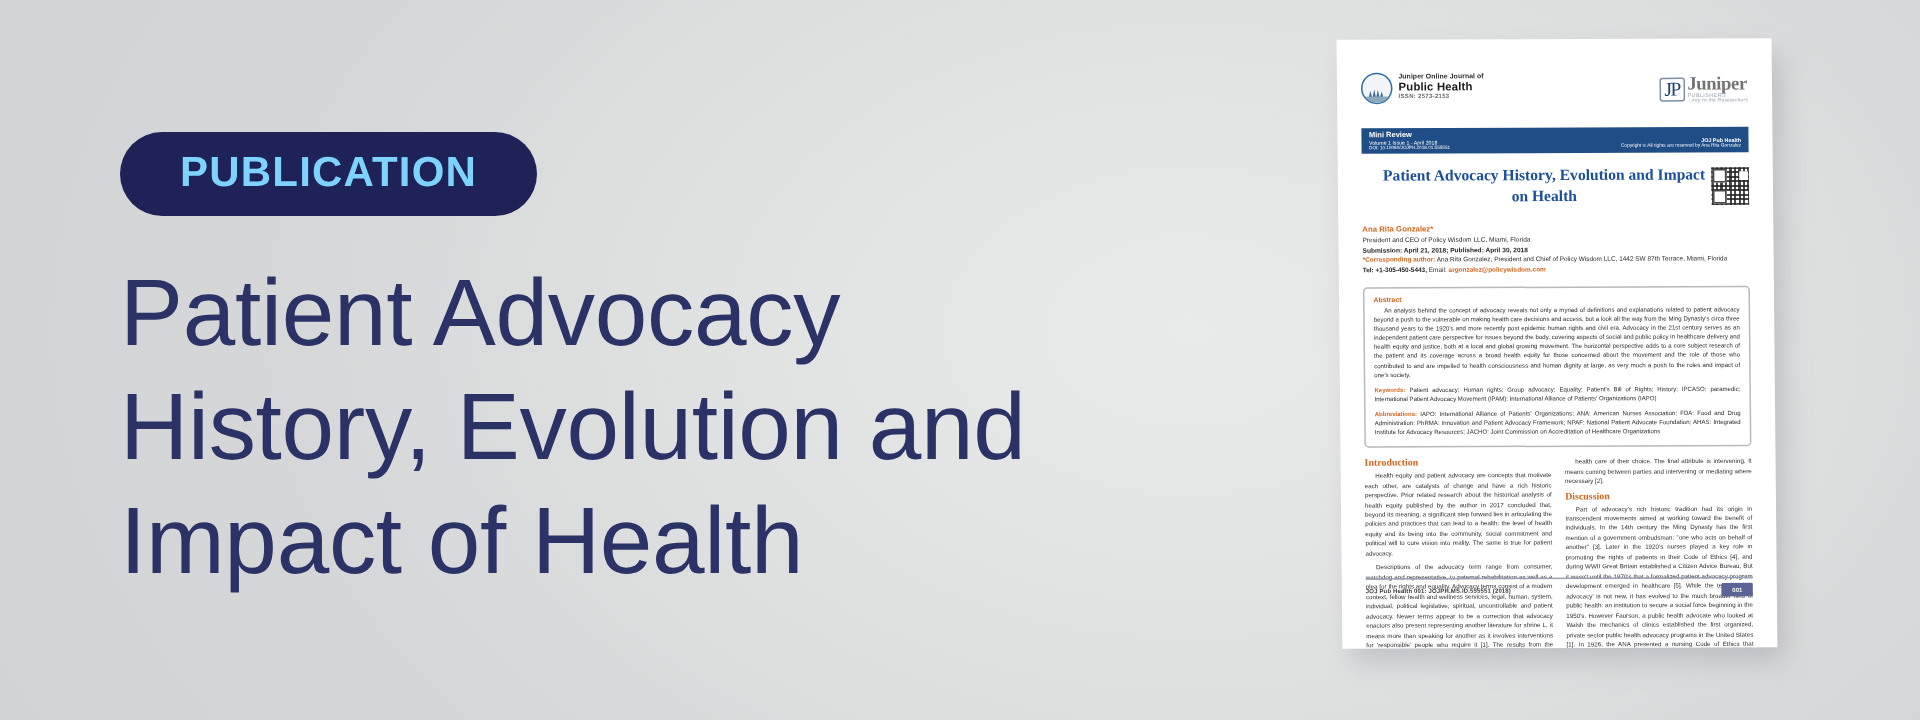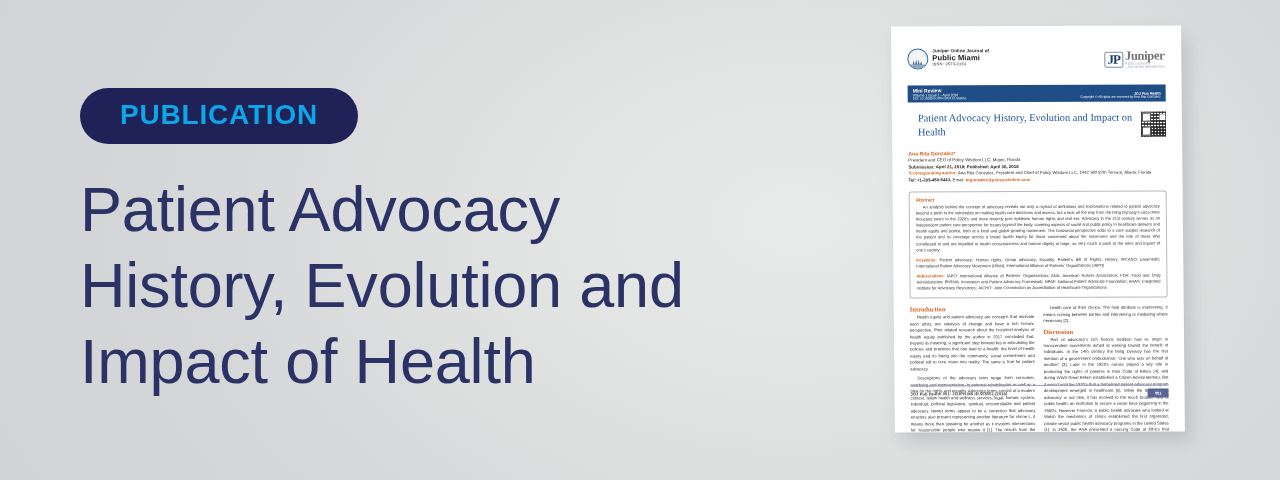--- a/index.html
+++ b/index.html
@@ -26,21 +26,21 @@
   .left-col {
     position: absolute;
     left: 80px;
     top: 88px;
     width: 760px;
   }
 
   .pub-badge {
     display: inline-block;
     background: #1e2257;
-    color: #0ea5e9;
+    color: #7dd3fc;
     border-radius: 30px;
     padding: 13px 40px 15px 40px;
     font-size: 28px;
     font-weight: bold;
     letter-spacing: 0.8px;
     line-height: 1;
   }
 
   .headline {
     margin: 27px 0 0 0;
@@ -133,21 +133,21 @@
 
   .pub-logo {
     position: relative;
     display: flex;
     align-items: center;
     gap: 2px;
     padding-top: 2px;
   }
   .pub-jp {
     font-size: 13px;
-    font-weight: bold;
+    font-weight: normal;
     color: #1a3f73;
     font-family: "Liberation Serif", serif;
     letter-spacing: -1px;
     border: 1.4px solid #7c8fa6;
     border-radius: 2px;
     padding: 0 2px;
     line-height: 1.05;
   }
   .pub-words { line-height: 1.0; }
   .pub-w1 {
@@ -180,24 +180,24 @@
   .sr2 { font-size: 3.2px; }
 
   
   .title-row {
     display: flex;
     align-items: flex-start;
     margin-top: 9px;
   }
   .art-title {
     flex: 1;
-    text-align: left;
+    text-align: center;
     color: #1b4f9c;
     font-family: "Liberation Serif", serif;
-    font-weight: normal;
+    font-weight: bold;
     font-size: 10.4px;
     line-height: 1.33;
     padding: 0 0 0 10px;
   }
   .qr {
     width: 25px; height: 25px;
     flex: none;
     margin-top: 1px;
     background-color:#fff;
     background-image:
@@ -304,21 +304,21 @@
   <div class="paper-wrap">
     <div class="paper-shadow"></div>
     <div class="paper">
       <div class="paper-inner">
 
         <div class="masthead">
           <div class="jlogo">
             <div class="jlogo-mark"></div>
             <div class="jtext">
               <div class="jt1">Juniper Online Journal of</div>
-              <div class="jt2">Public Miami</div>
+              <div class="jt2">Public Health</div>
               <div class="jt3">ISSN: 2573-2153</div>
             </div>
           </div>
           <div class="pub-logo">
             <div class="pub-jp">JP</div>
             <div class="pub-words">
               <div class="pub-w1">Juniper</div>
               <div class="pub-w2">PUBLISHERS</div>
               <div class="pub-w3">...key to the Researchers</div>
             </div>

